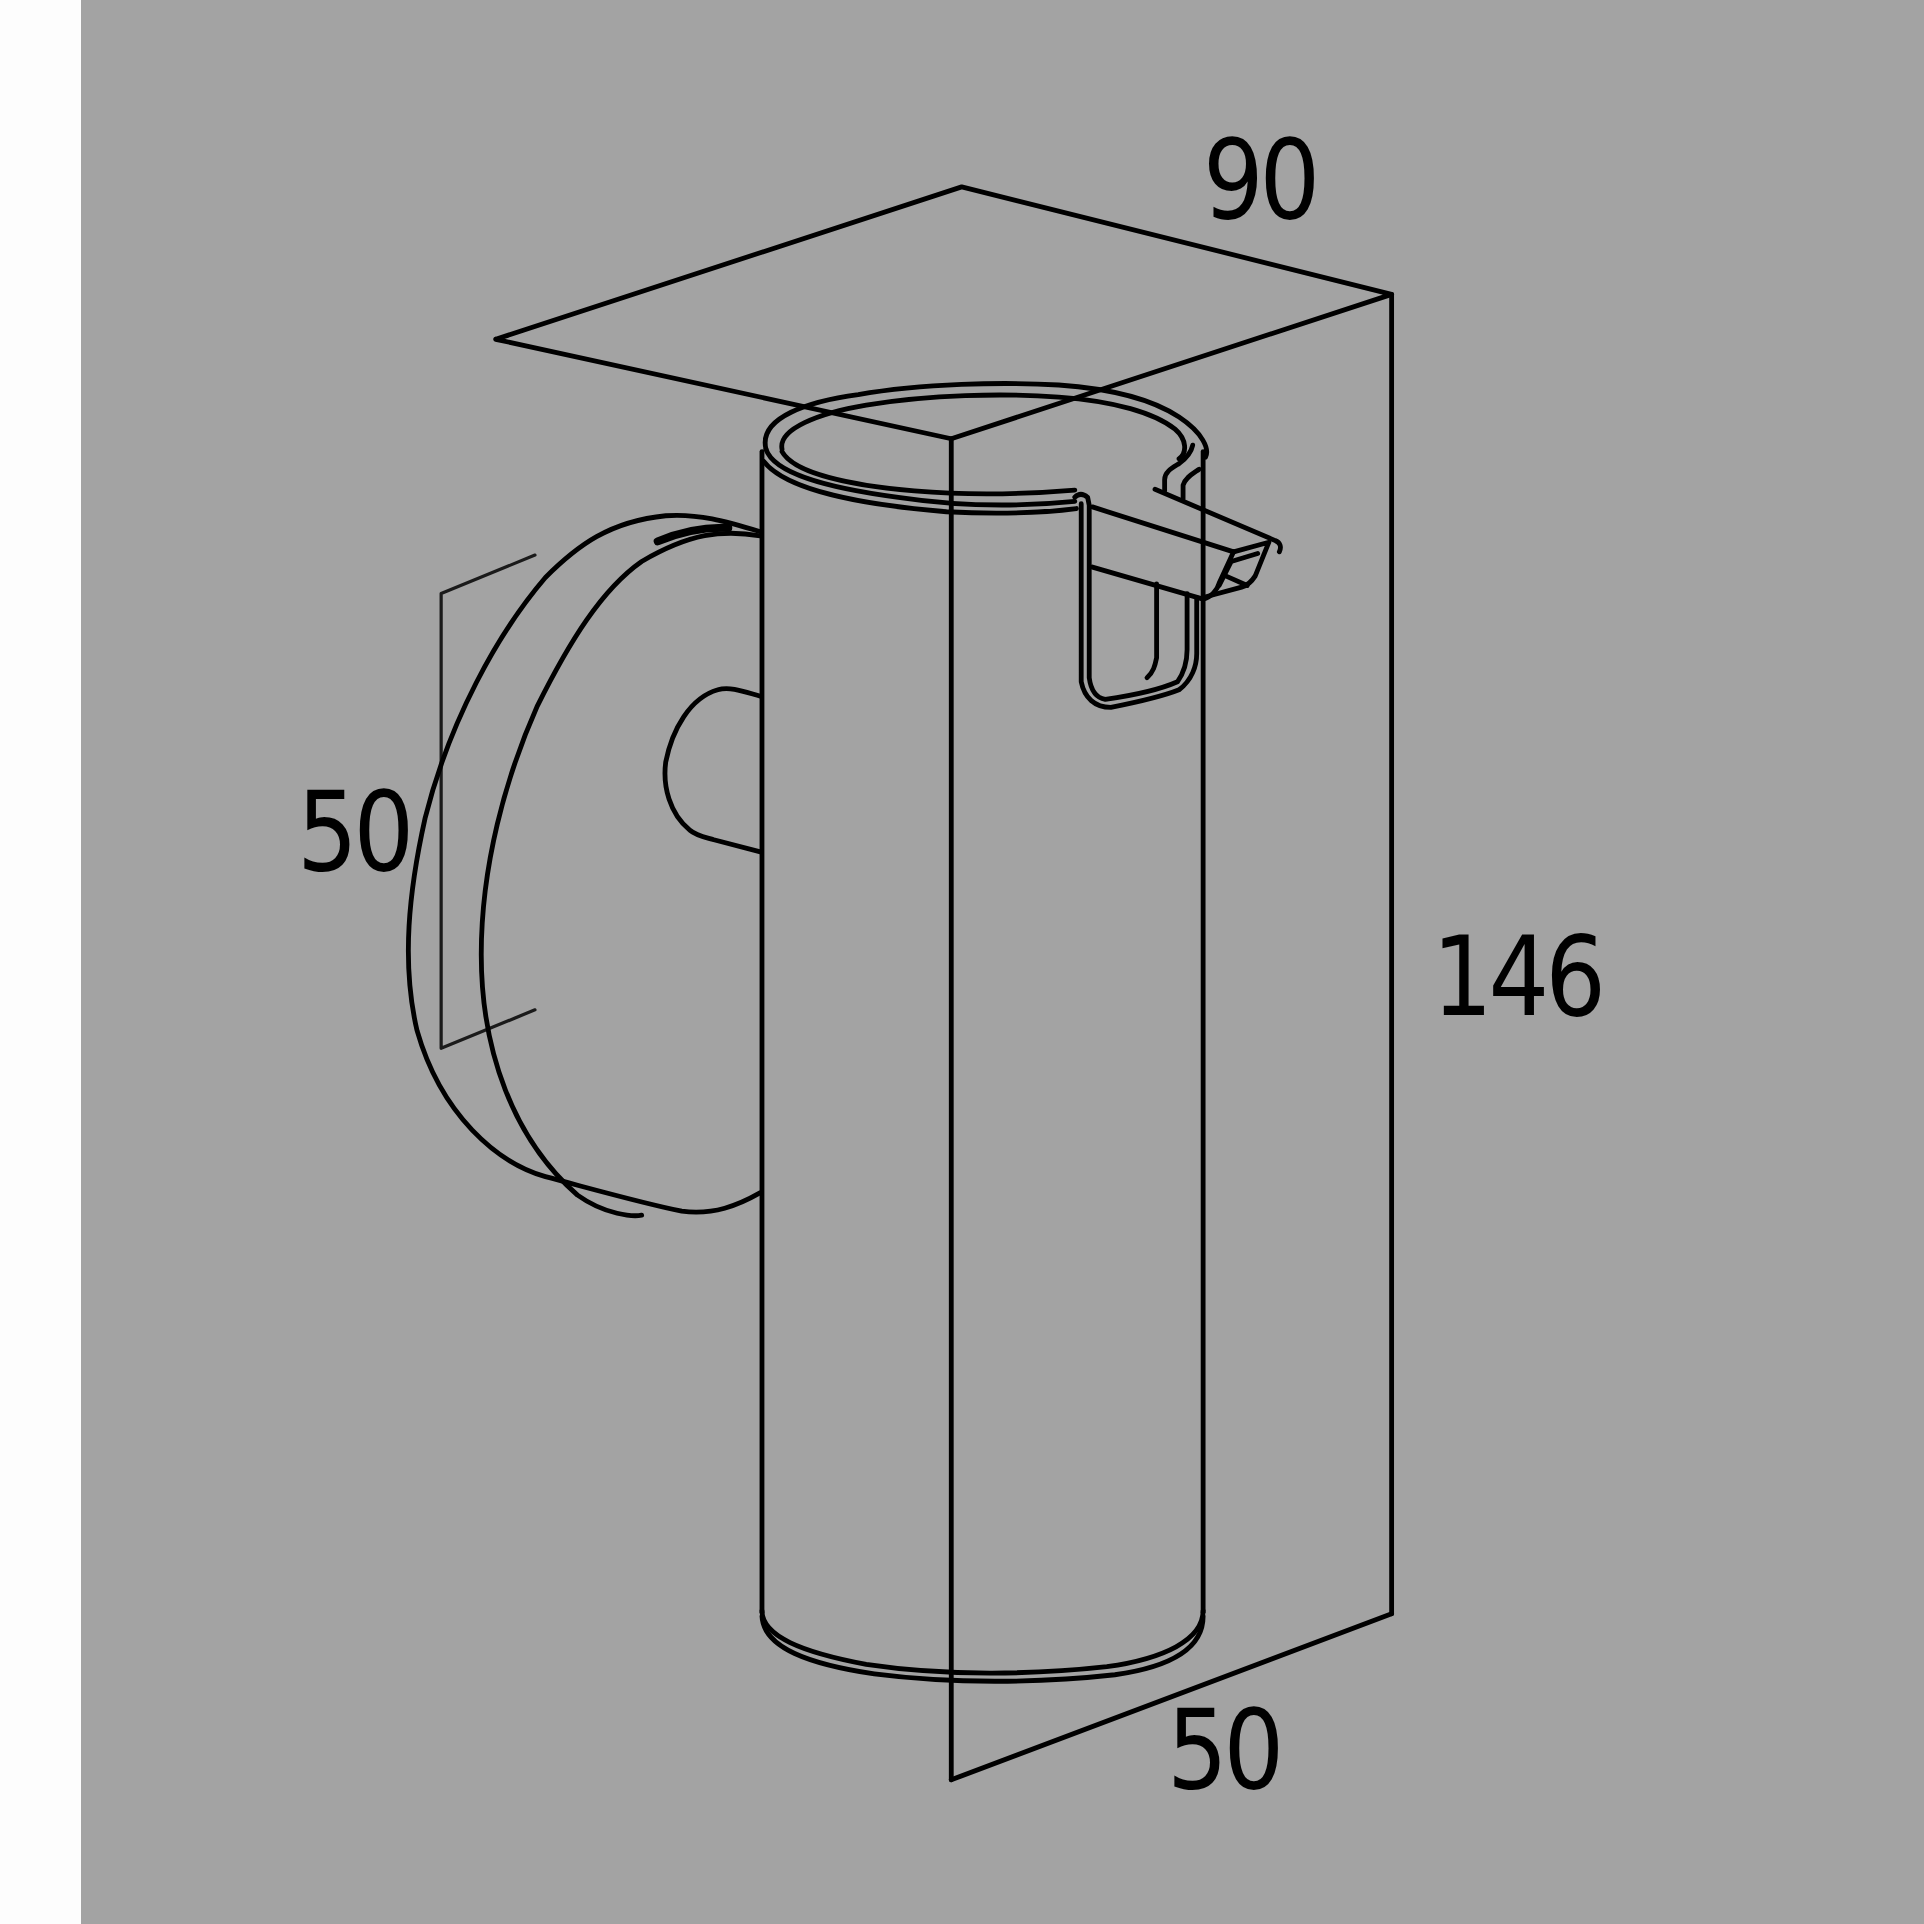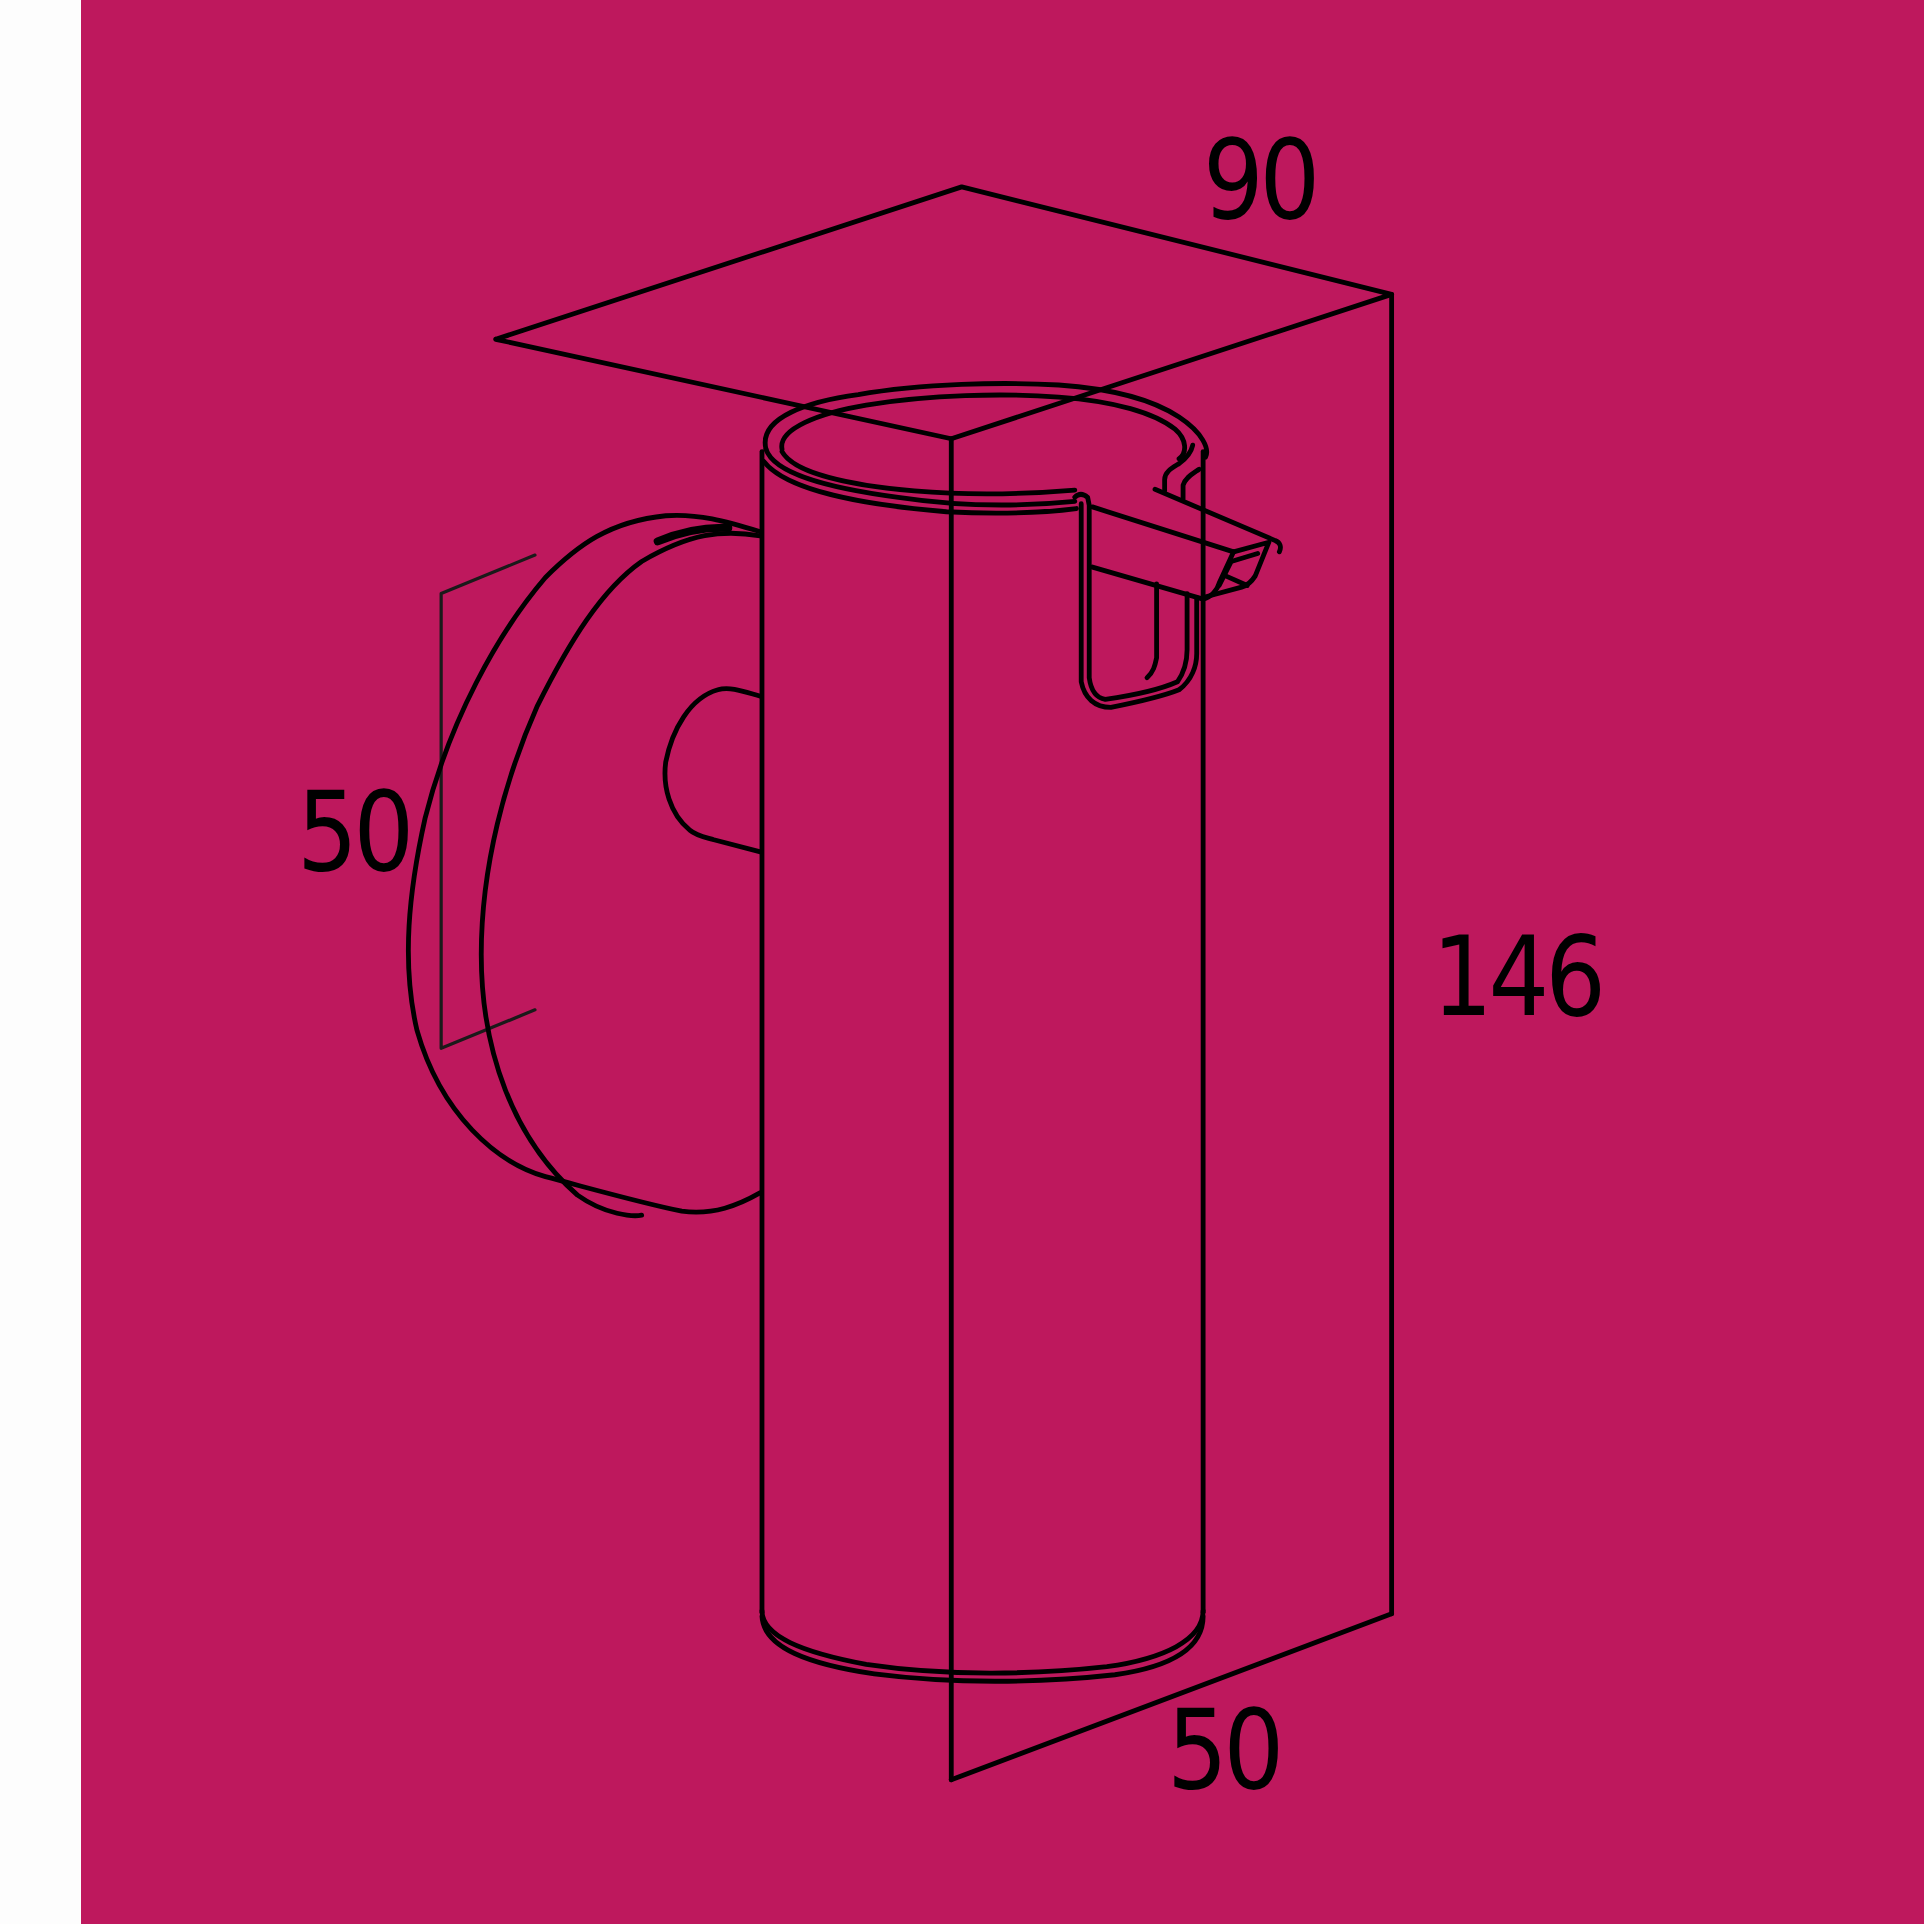--- a/index.html
+++ b/index.html
@@ -4,21 +4,21 @@
   <style>
     html, body {
       margin: 0;
       padding: 0;
       background: #ffffff;
     }
     .canvas {
       position: relative;
       width: 1925px;
       height: 1925px;
-      background: #be185d;
+      background: #a3a3a3;
       overflow: hidden;
     }
     .left-strip {
       position: absolute;
       left: 0; top: 0;
       width: 81px; height: 1925px;
       background: #fdfdfd;
     }
     svg.drawing {
       position: absolute;

